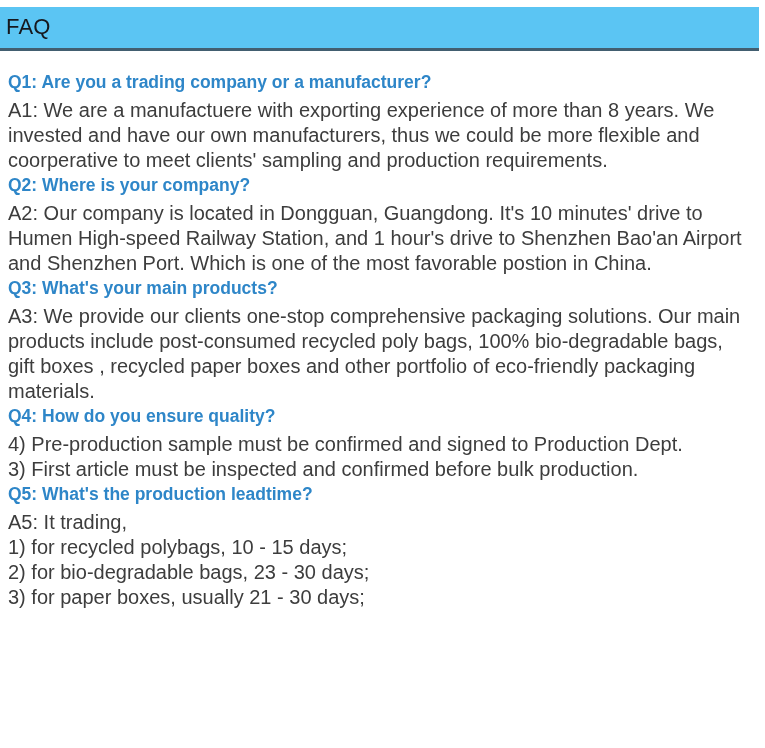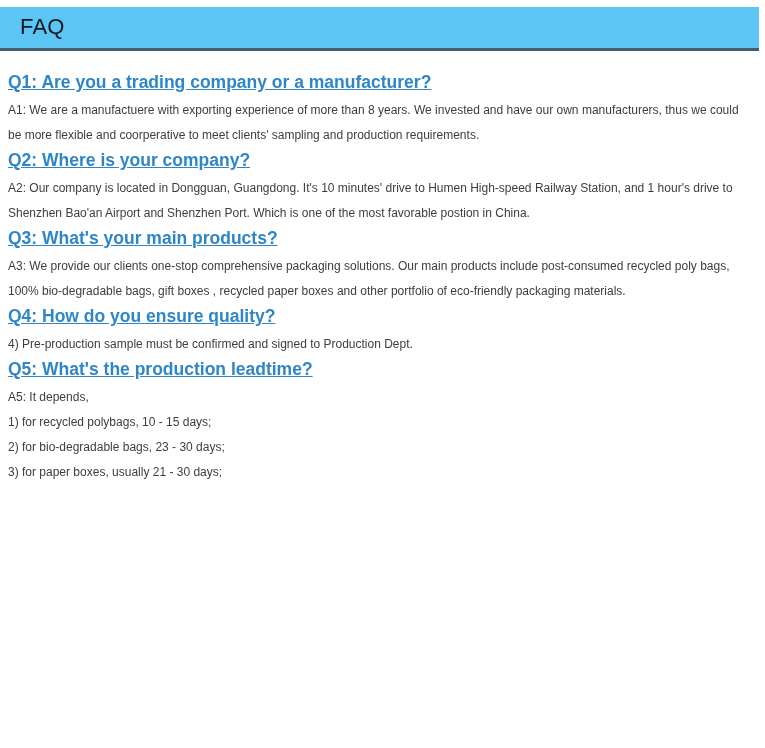--- a/index.html
+++ b/index.html
@@ -26,42 +26,41 @@
   .faq-header {
     margin: 7px 6px 0 0;
     height: 44px;
     background: var(--header-bg);
     border-bottom: 3px solid var(--header-border);
     display: flex;
     align-items: center;
   }
   .faq-header h1 {
     margin: 0;
-    padding: 0 0 2px 20px;
+    padding: 0 0 2px 6px;
     font-size: 22px;
     font-weight: 400;
     color: var(--title-color);
     letter-spacing: 0.2px;
   }
   .faq-content {
     padding: 0 14px 0 8px;
   }
   .faq-item { }
   .faq-item:first-child { margin-top: 19px; }
   .question {
     margin: 0 0 4px 0;
     font-size: 17.5px;
     font-weight: 700;
     line-height: 24px;
     color: var(--question-color);
-    text-decoration: underline;
   }
   .answer p {
     margin: 0;
-    font-size: 12px;
+    font-size: 20px;
     line-height: 25px;
     color: var(--answer-color);
   }
 </style>
 </head>
 <body>
 
 <div class="page">
 
   <header class="faq-header">
@@ -88,27 +87,28 @@
       <h2 class="question">Q3: What's your main products?</h2>
       <div class="answer">
         <p>A3: We provide our clients one-stop comprehensive packaging solutions. Our main products include post-consumed recycled poly bags, 100% bio-degradable bags, gift boxes , recycled paper boxes and other portfolio of eco-friendly packaging materials.</p>
       </div>
     </section>
 
     <section class="faq-item">
       <h2 class="question">Q4: How do you ensure quality?</h2>
       <div class="answer">
         <p>4) Pre-production sample must be confirmed and signed to Production Dept.</p>
+        <p>3) First article must be inspected and confirmed before bulk production.</p>
       </div>
     </section>
 
     <section class="faq-item">
       <h2 class="question">Q5: What's the production leadtime?</h2>
       <div class="answer">
-        <p>A5: It depends,</p>
+        <p>A5: It trading,</p>
         <p>1) for recycled polybags, 10 - 15 days;</p>
         <p>2) for bio-degradable bags, 23 - 30 days;</p>
         <p>3) for paper boxes, usually 21 - 30 days;</p>
       </div>
     </section>
 
   </main>
 </div>
 
 </body></html>

